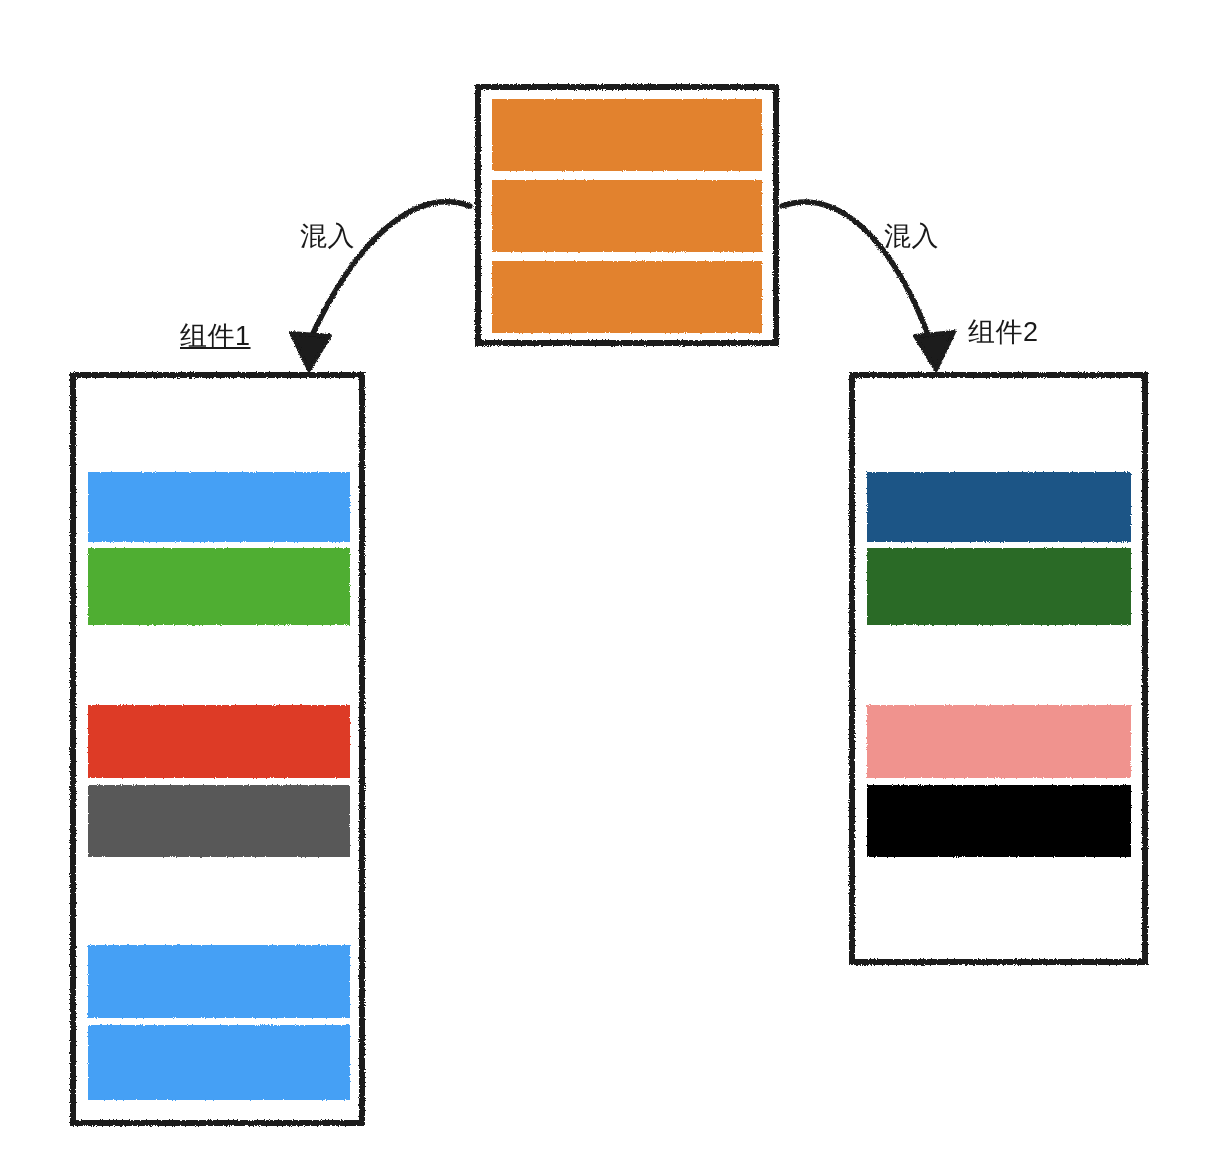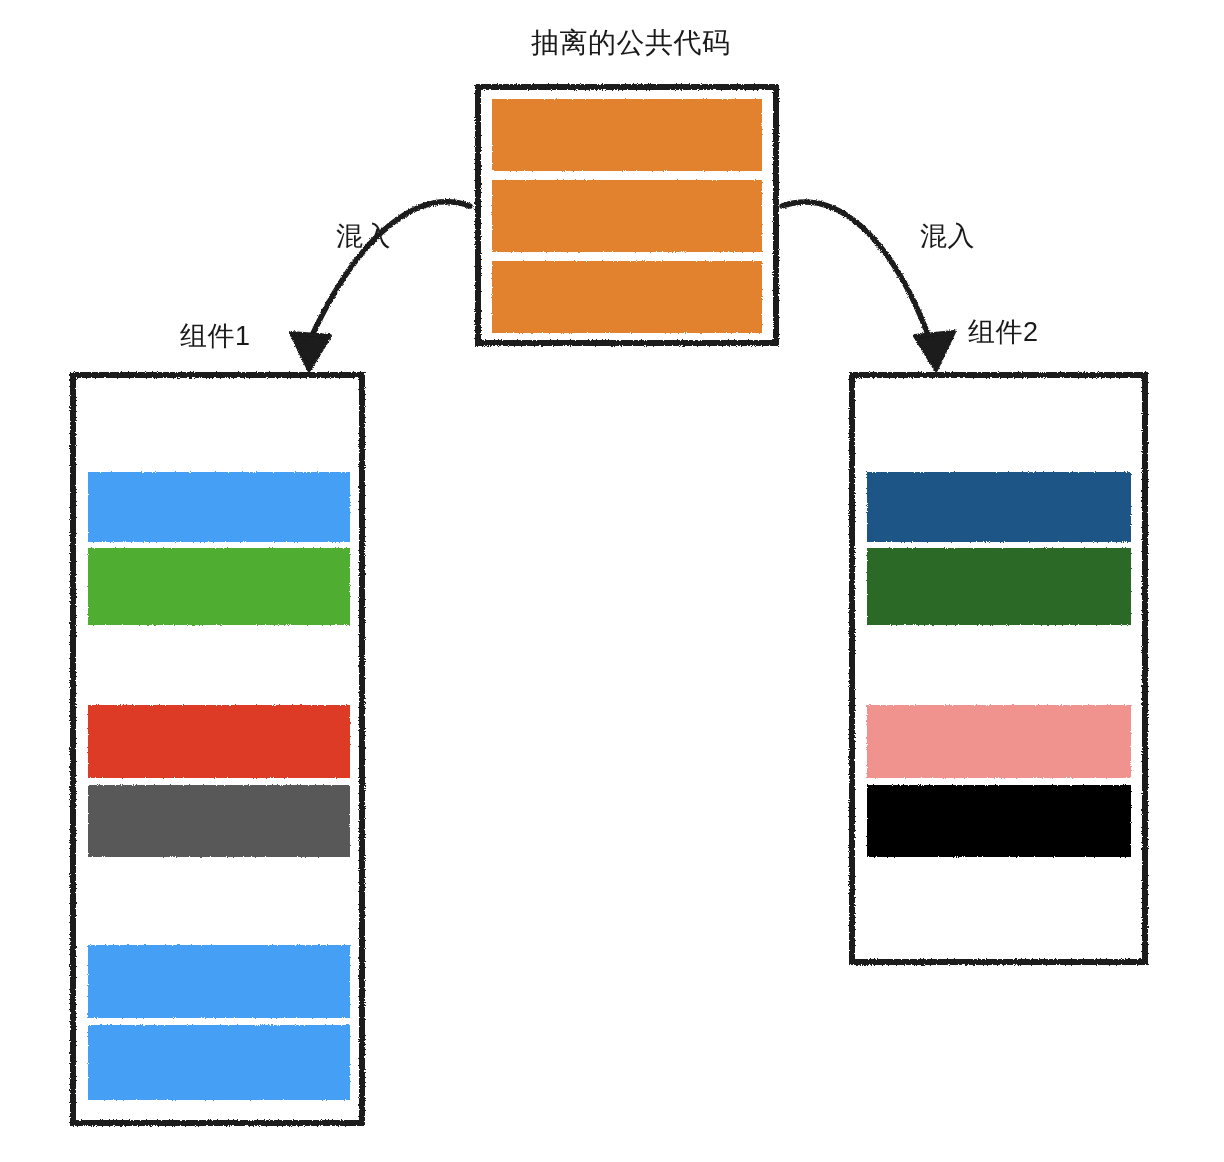--- a/index.html
+++ b/index.html
@@ -35,21 +35,20 @@
     font-size: 27px;
     line-height: 1.1;
     white-space: nowrap;
     letter-spacing: 0.5px;
   }
   .label-title {
     font-size: 28px;
   }
   .label-edge {
     font-size: 27px;
-    margin-left: 36px;
   }
 </style>
 </head>
 <body>
 
 <div id="canvas">
 
   <svg class="sketch-svg" viewBox="0 0 1224 1162" xmlns="http://www.w3.org/2000/svg">
     <defs>
       <filter id="rough" x="-12%" y="-12%" width="124%" height="124%">
@@ -95,23 +94,22 @@
       <rect x="88" y="945" width="262" height="73" fill="#45A0F5"></rect>
       <rect x="88" y="1025" width="262" height="75" fill="#45A0F5"></rect>
 
       <rect x="867" y="472" width="264" height="70" fill="#1F5586"></rect>
       <rect x="867" y="548" width="264" height="77" fill="#2C6B26"></rect>
       <rect x="867" y="705" width="264" height="73" fill="#F0938E"></rect>
       <rect x="867" y="785" width="264" height="72" fill="#000000"></rect>
     </g>
   </svg>
 
-  <div class="label label-title" style="left:531px; top:28px;">抽离的公共代码</div>
 
-  <div class="label" style="left:180px; top:322px;">组件1</div>
+  <div class="label" style="left:180px; top:322px;text-decoration:underline;">组件1</div>
 
   <div class="label" style="left:968px; top:318px;">组件2</div>
 
   <div class="label label-edge" style="left:300px; top:222px;">混入</div>
 
   <div class="label label-edge" style="left:884px; top:222px;">混入</div>
 
 </div>
 
 </body></html>

